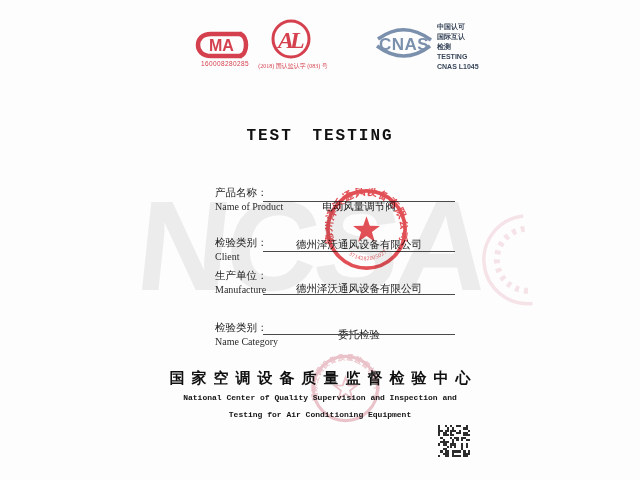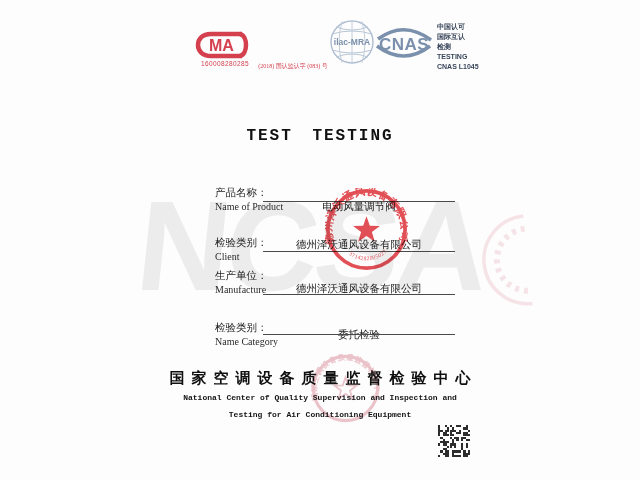--- a/index.html
+++ b/index.html
@@ -39,30 +39,28 @@
 
   <div class="abs" style="left:195px;top:30px;">
     <svg width="58" height="30" viewBox="0 0 58 30">
       <path d="M47,4 H16 C7,4 3,9.5 3,15 C3,20.5 7,26 16,26 H47" fill="none" stroke="#d5404e" stroke-width="4.5"></path>
       <path d="M45,4 C53,6 53,24 45,26" fill="none" stroke="#d5404e" stroke-width="4.5"></path>
       <text x="14" y="21" font-family="Liberation Sans, sans-serif" font-size="16" font-weight="800" fill="#d5404e">MA</text>
     </svg>
   </div>
   <div class="abs redtxt cma-num">160008280285</div>
 
+  <div class="abs" style="left:268px;top:18px;">
+    <svg width="46" height="44" viewBox="0 0 46 44">
+      <circle cx="23" cy="21" r="18" fill="none" stroke="#d5404e" stroke-width="3"></circle>
+      <text x="10" y="30" font-family="Liberation Serif, serif" font-size="24" font-style="italic" font-weight="800" fill="#d5404e" letter-spacing="-4">AL</text>
+    </svg>
+  </div>
   <div class="abs redtxt cal-cap">(2018) 国认监认字 (083) 号</div>
 
-  <div class="abs" style="left:328px;top:18px;">
-    <svg width="48" height="48" viewBox="0 0 48 48">
-      <circle cx="24" cy="24" r="21" fill="none" stroke="#aebdd1" stroke-width="1.4"></circle>
-      <path d="M4,16 Q24,10 44,16 M4,32 Q24,38 44,32 M8,9 Q24,15 40,9 M8,39 Q24,33 40,39" fill="none" stroke="#b9c6d6" stroke-width="1"></path>
-      <path d="M14,3.5 Q8,24 14,44.5 M24,3 V45 M34,3.5 Q40,24 34,44.5" fill="none" stroke="#c3cedc" stroke-width="1"></path>
-      <text x="24" y="27" text-anchor="middle" font-family="Liberation Sans, sans-serif" font-size="8.5" font-weight="700" fill="#7a90ad">ilac-MRA</text>
-    </svg>
-  </div>
 
   <div class="abs" style="left:374px;top:26px;">
     <svg width="60" height="34" viewBox="0 0 60 34">
       <path d="M4,13 Q30,-6 57,14" fill="none" stroke="#7b90ac" stroke-width="3.5"></path>
       <path d="M3,20 Q30,40 56,20" fill="none" stroke="#7b90ac" stroke-width="3.5"></path>
       <text x="30" y="24" text-anchor="middle" font-family="Liberation Sans, sans-serif" font-size="17" font-weight="800" fill="#7b90ac" letter-spacing="0.5">CNAS</text>
     </svg>
   </div>
   <div class="abs cnas-cap">
     <div>中国认可</div>

